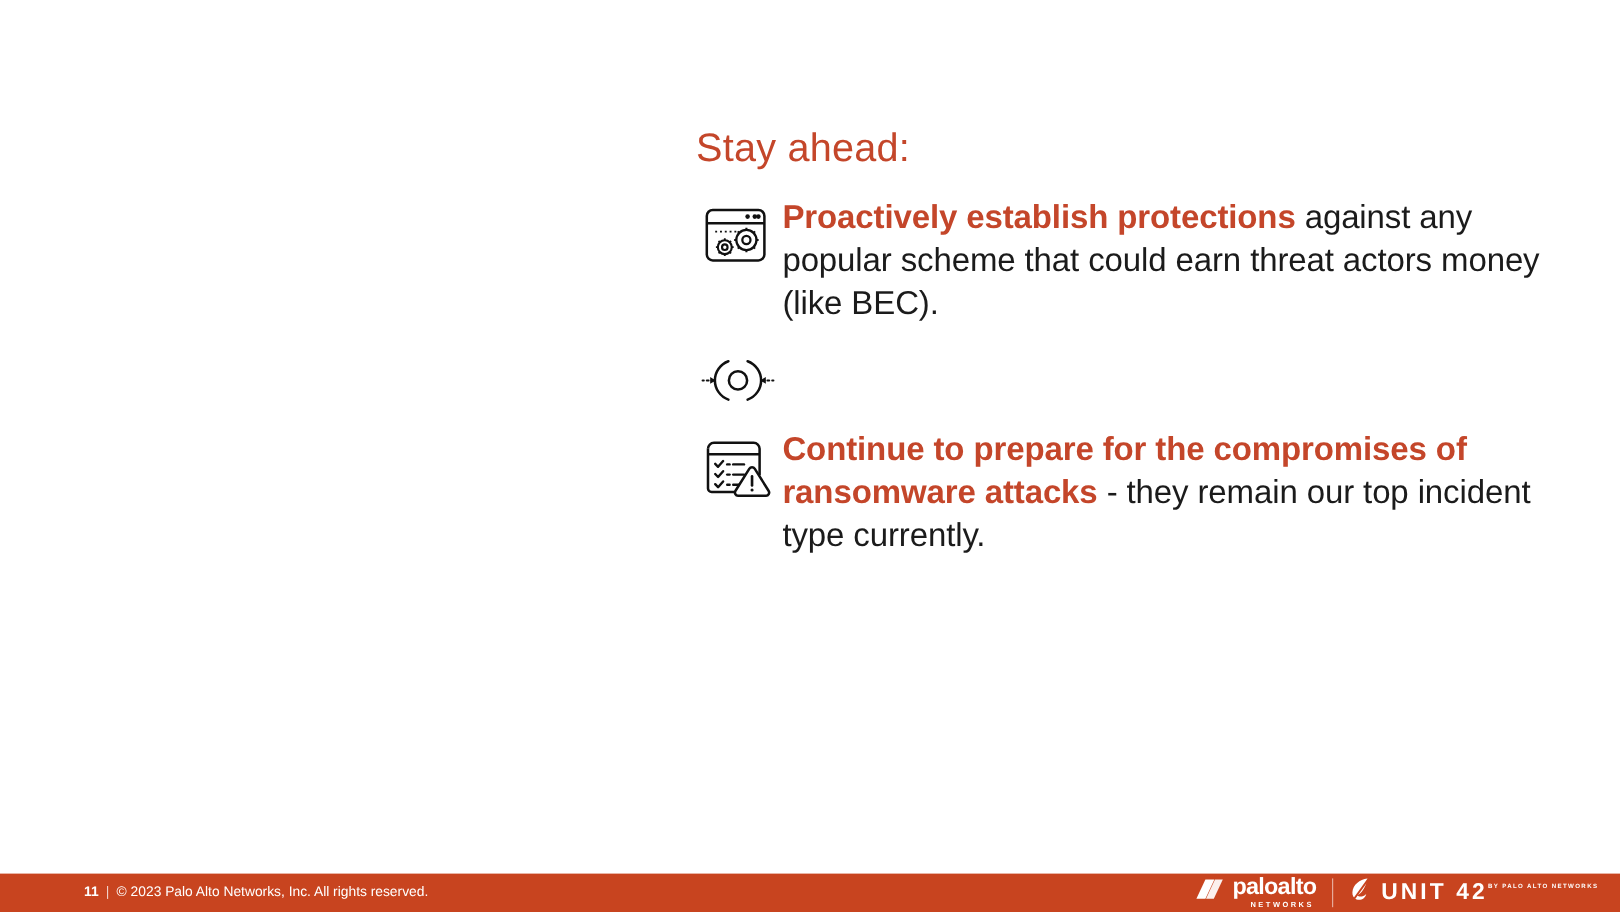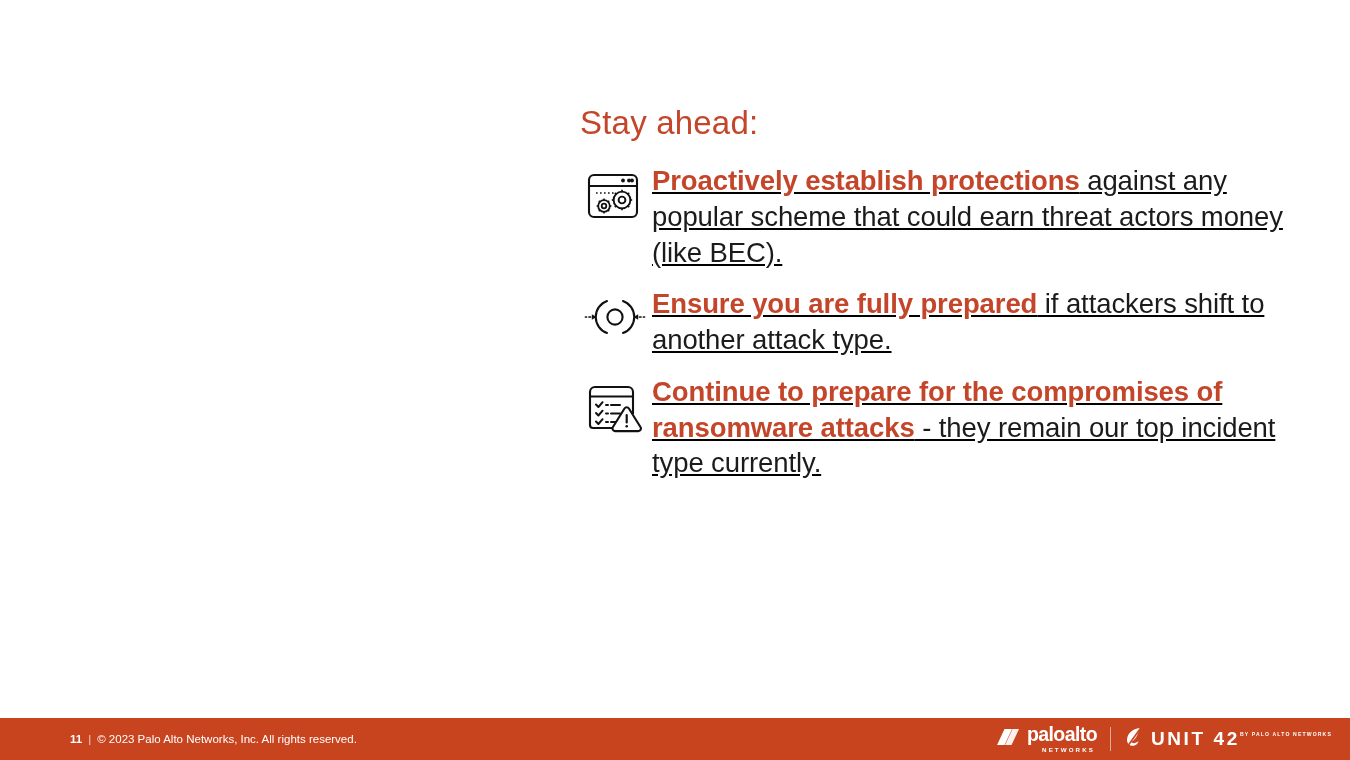--- a/index.html
+++ b/index.html
@@ -115,21 +115,20 @@
     font-weight: 400;
     color: #c4462a;
     letter-spacing: .2px;
     line-height: 1;
   }
   .bullets {
     position: absolute;
     left: 76px;
     top: 163px;
     width: 740px;
-    text-decoration: underline;
   }
   .bullet {
     display: flex;
     align-items: flex-start;
     margin-bottom: 16px;
   }
   .bullet-icon {
     flex: 0 0 74px;
     width: 74px;
     padding-top: 8px;
@@ -148,21 +147,21 @@
     color: #c4462a;
     font-weight: bold;
   }
 
   
   .footer {
     position: absolute;
     left: 0;
     bottom: 0;
     width: 1350px;
-    height: 42px;
+    height: 32px;
     background: #c8441f;
     display: flex;
     align-items: center;
   }
   .footer-left {
     display: flex;
     align-items: baseline;
     margin-left: 70px;
     color: #ffffff;
     font-size: 11.5px;
@@ -316,23 +315,20 @@
               <path d="M13.5 23 L8.8 20.2 L8.8 25.8 Z" fill="#111111" stroke="none"></path>
             </g>
             <g stroke-width="1.7" stroke-linecap="round">
               <line x1="61.5" y1="23" x2="60.5" y2="23"></line>
               <line x1="58" y1="23" x2="56.5" y2="23"></line>
               <line x1="54" y1="23" x2="52.5" y2="23"></line>
               <path d="M50.5 23 L55.2 20.2 L55.2 25.8 Z" fill="#111111" stroke="none"></path>
             </g>
           </svg>
         </div>
-        <div class="bullet-text">
-          <b>Ensure you are fully prepared</b><span> if attackers shift to another attack type.</span>
-        </div>
       </div>
 
       <div class="bullet">
         <div class="bullet-icon">
           <svg width="60" height="52" viewBox="0 0 60 52" fill="none" stroke="#111111" stroke-width="2.1">
             <path d="M5 10 a5 5 0 0 1 5-5 h33 a5 5 0 0 1 5 5 v22"></path>
             <path d="M5 10 v33 a3 3 0 0 0 3 3 h20"></path>
             <line x1="5" y1="14.5" x2="48" y2="14.5"></line>
             <g stroke-width="2" stroke-linecap="round" stroke-linejoin="round">
               <polyline points="11,22.5 13.4,25 17.6,20.2"></polyline>

